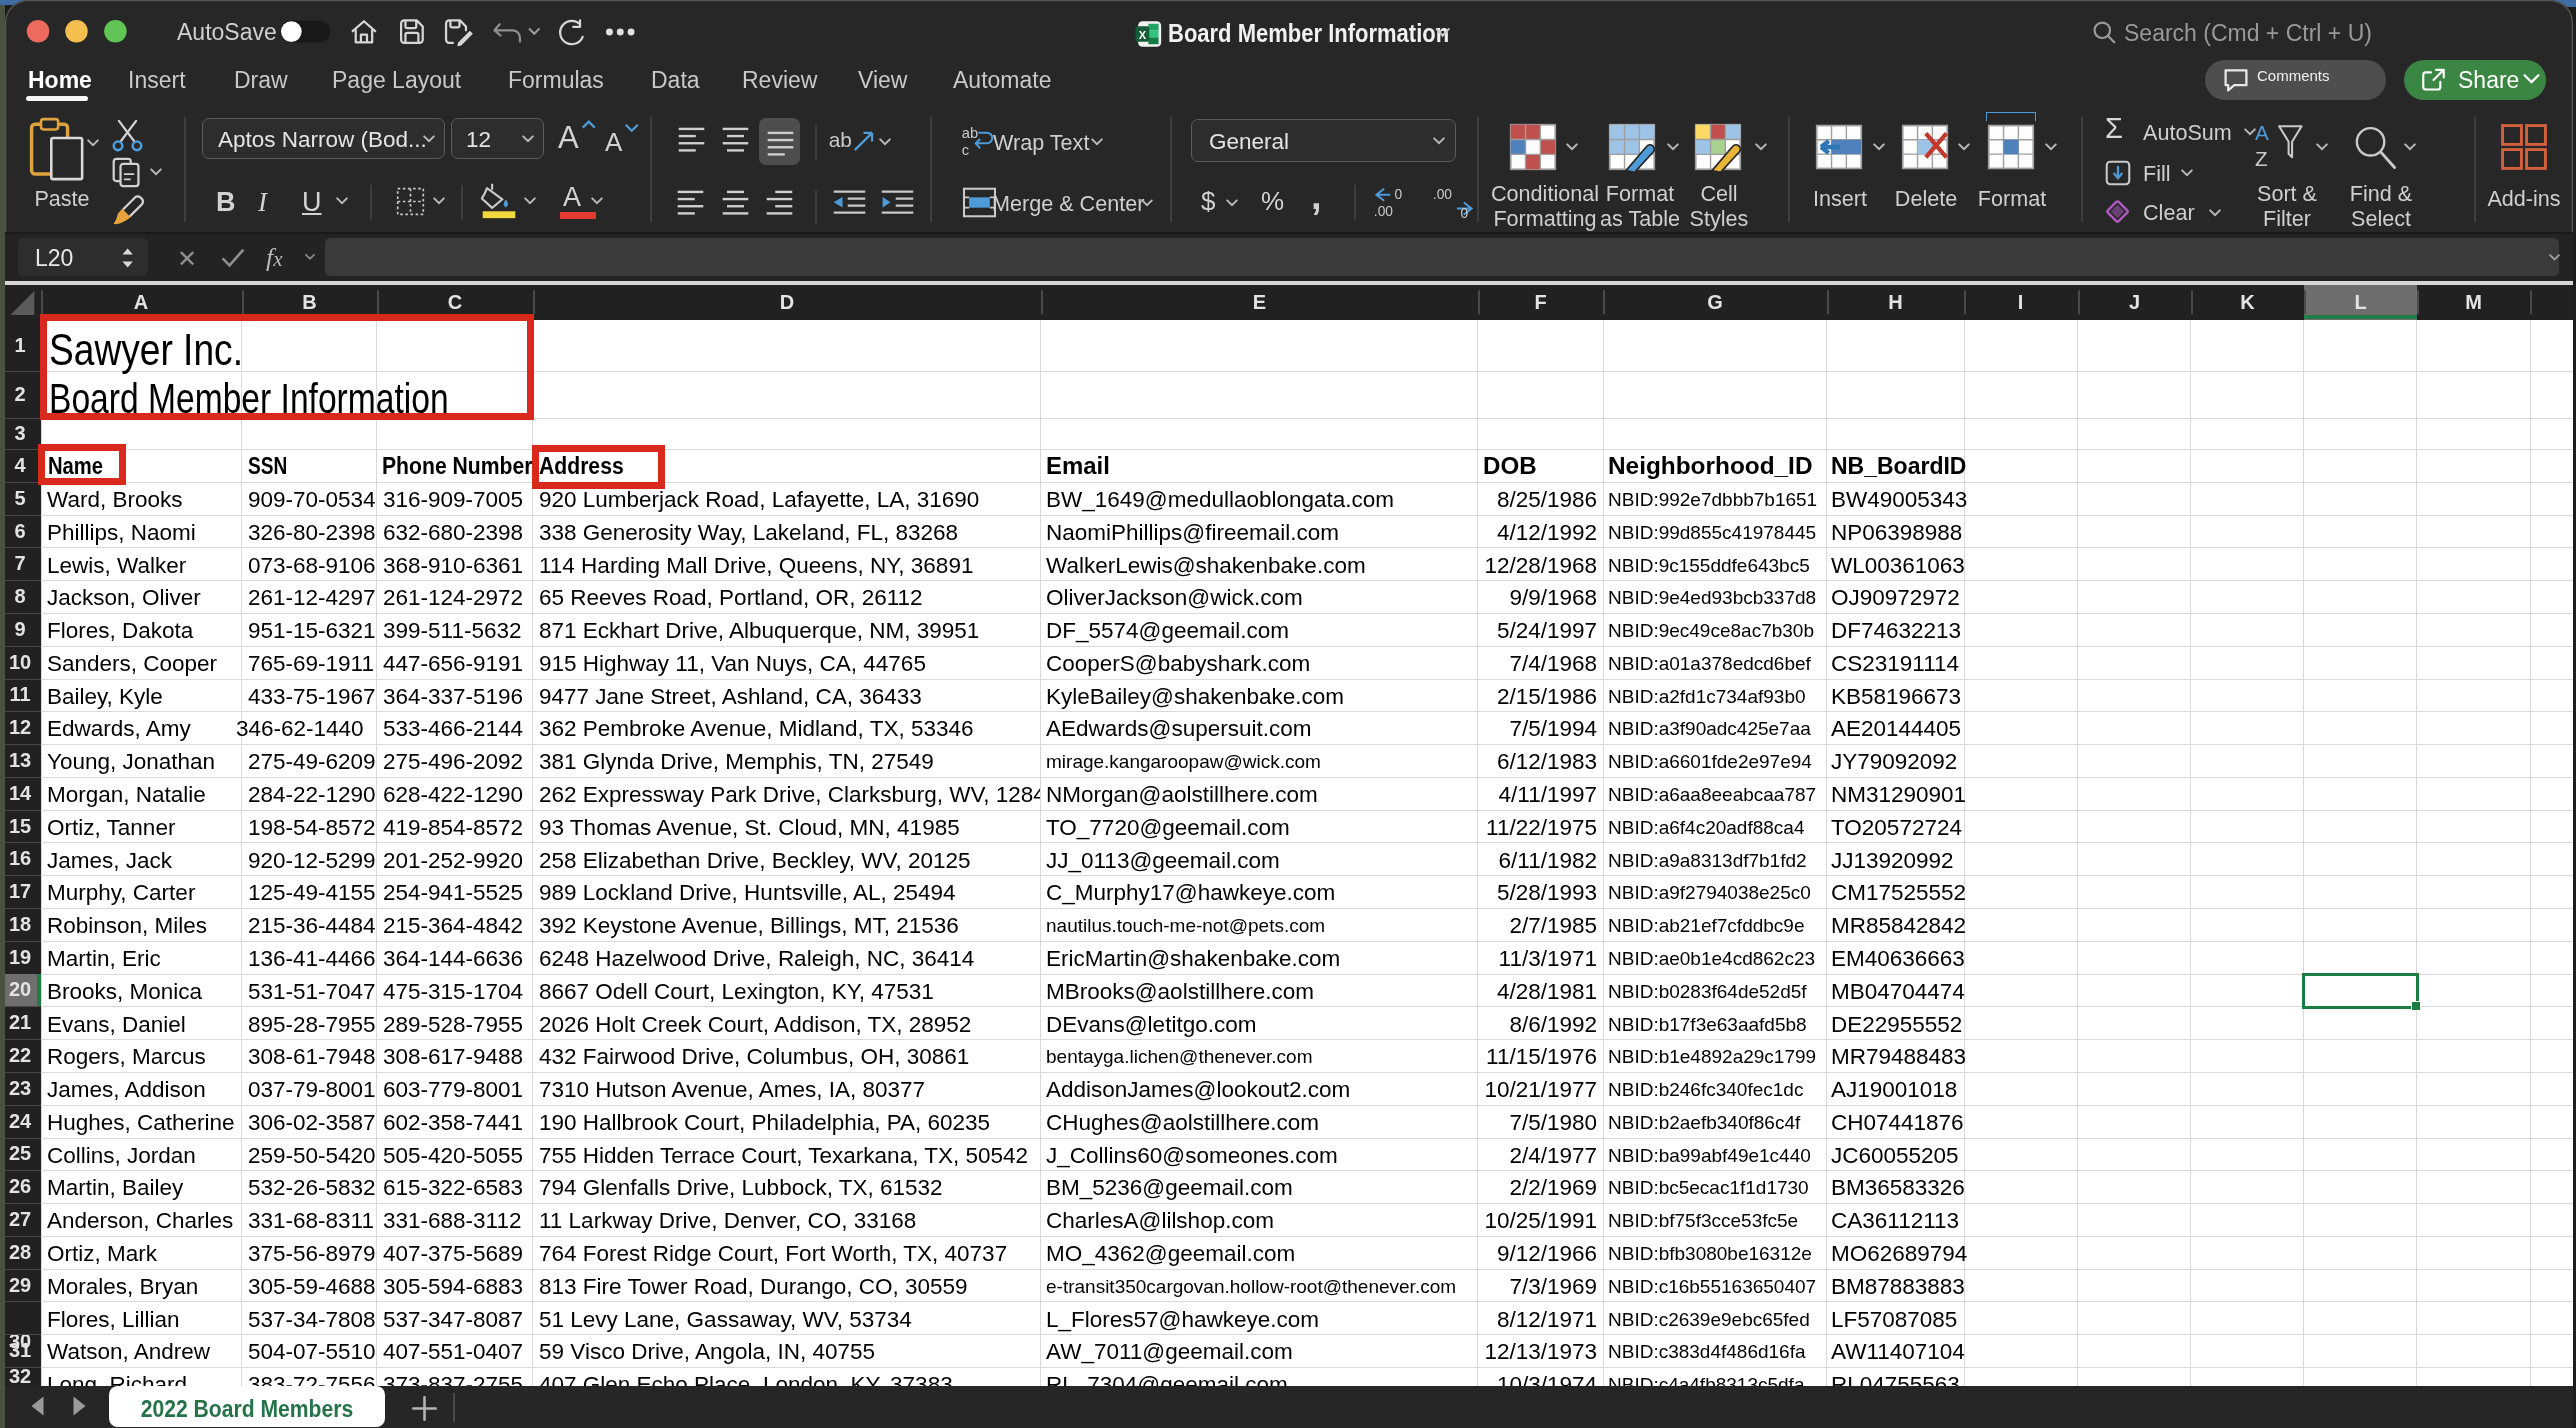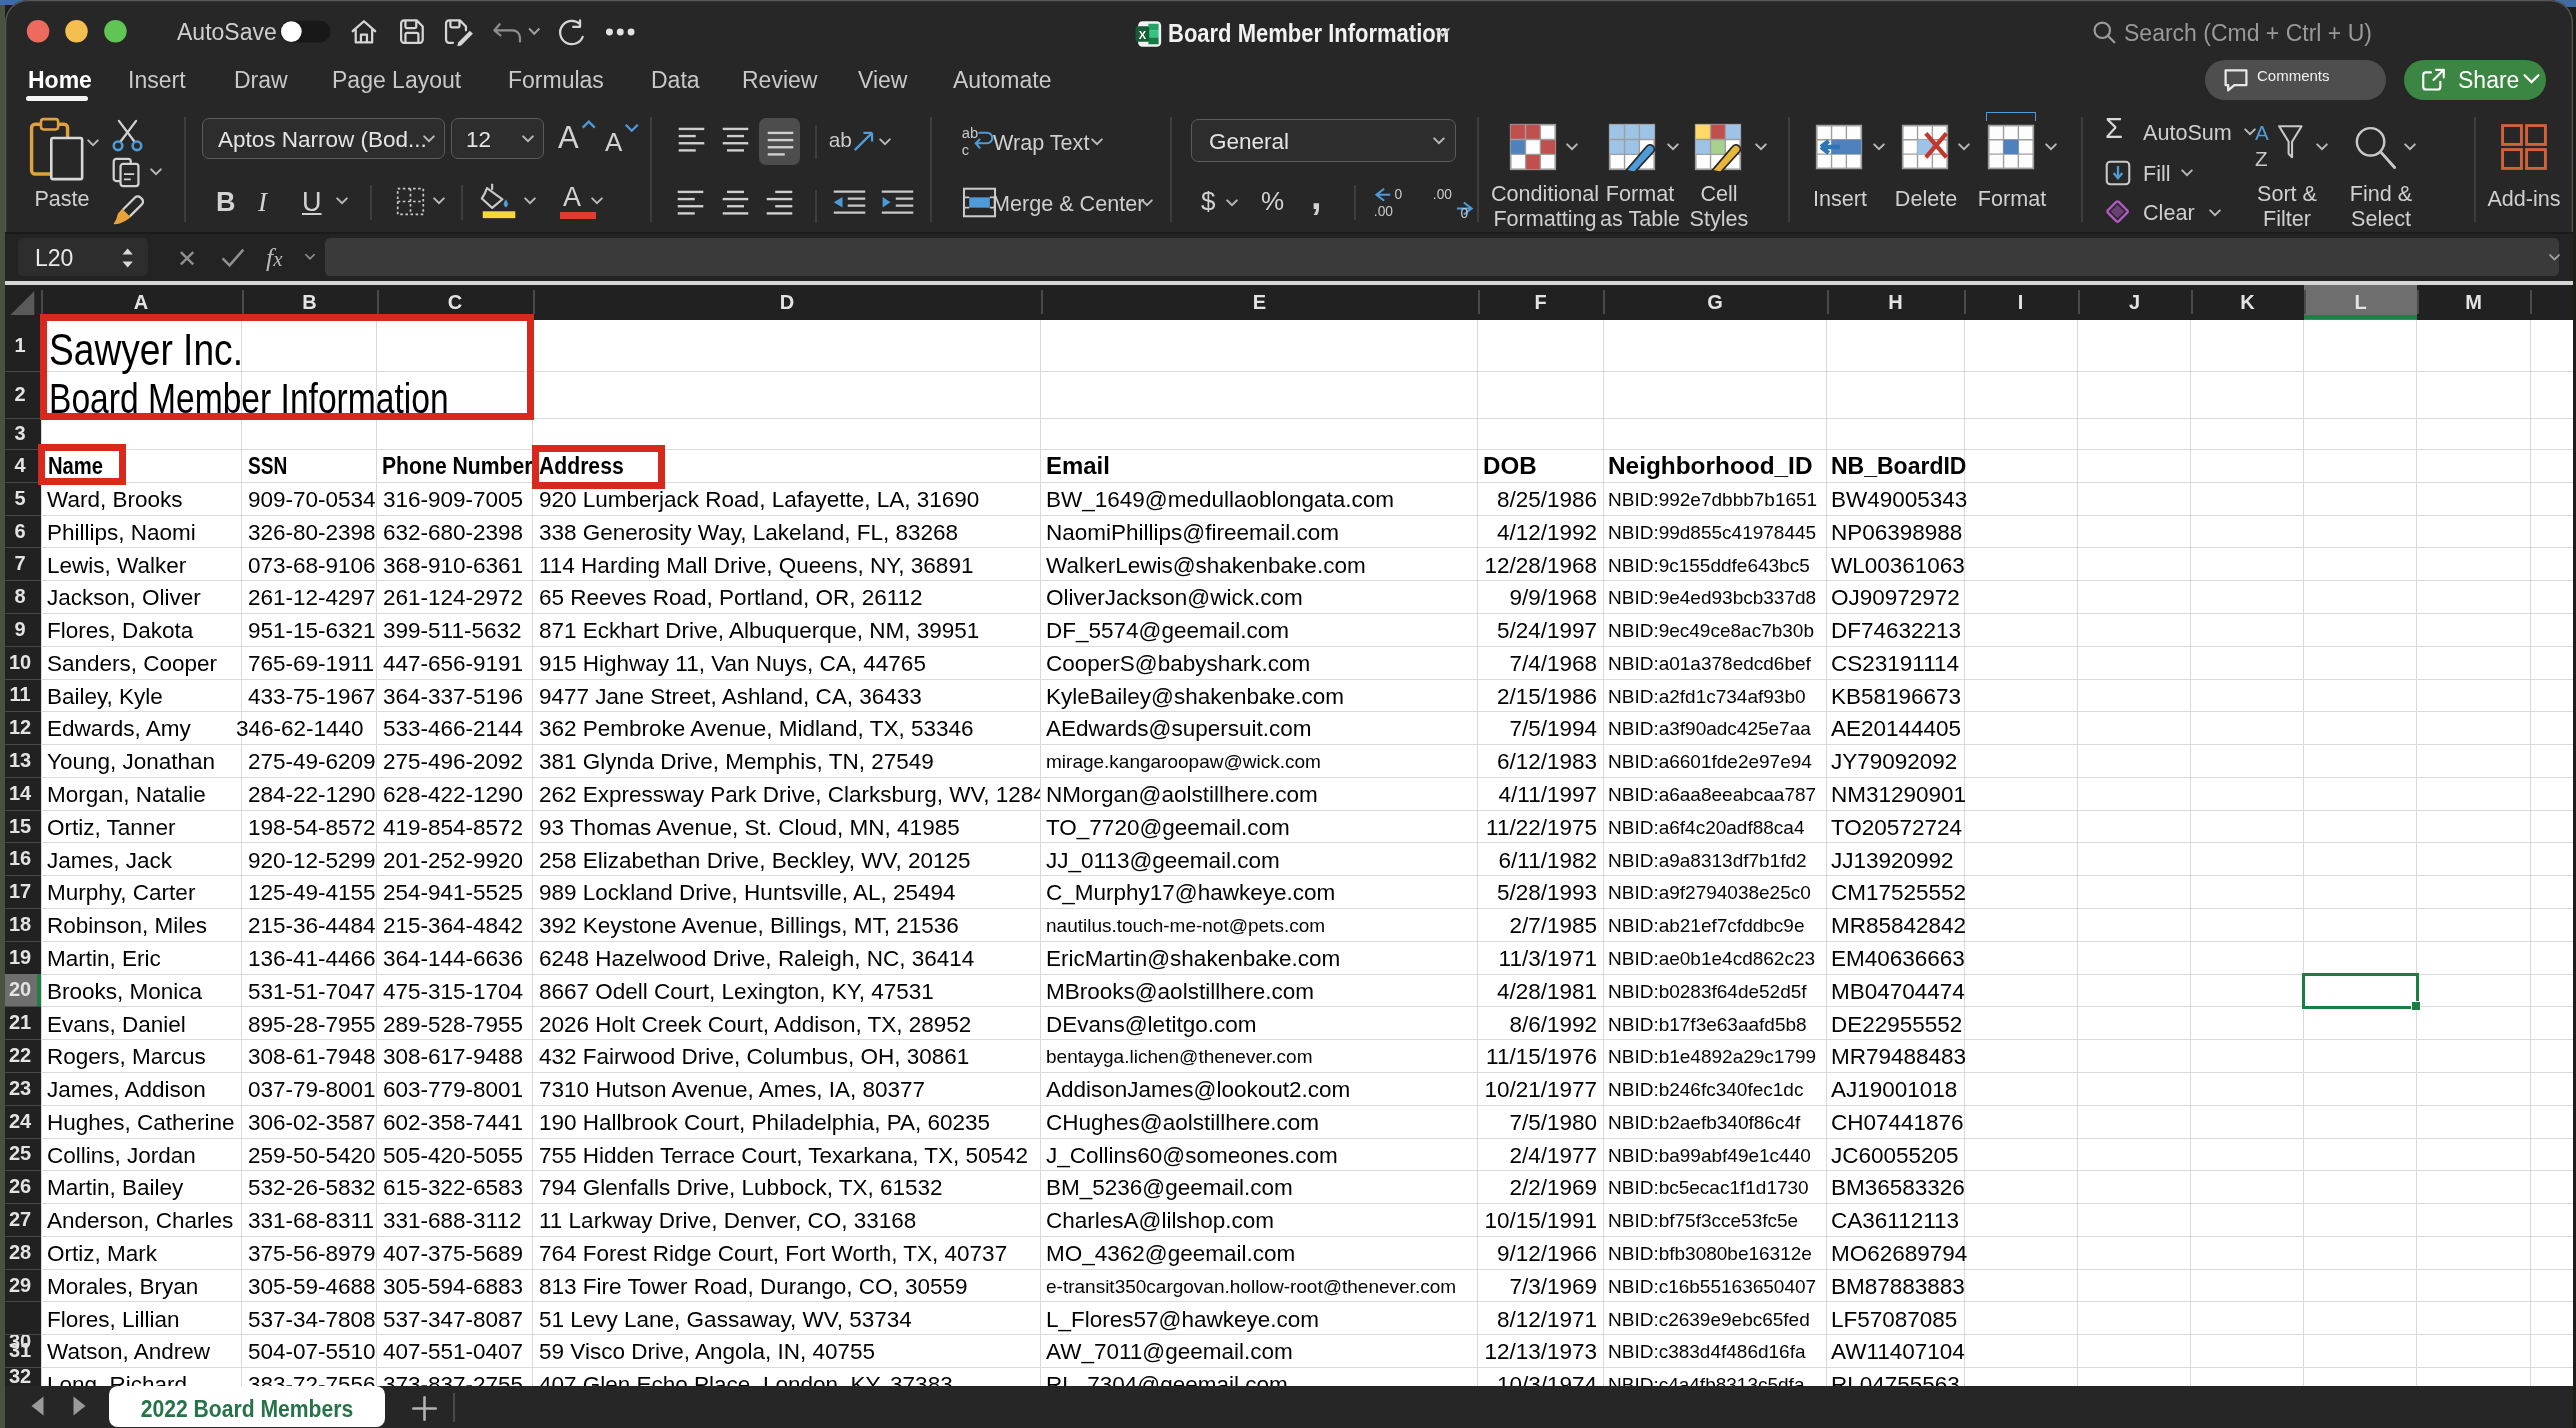--- a/index.html
+++ b/index.html
@@ -783,21 +783,21 @@
 <div class="ct r" style="right:979px;top:1173px">2/2/1969</div>
 <div class="ct sm" style="left:1608px;top:1173px">NBID:bc5ecac1f1d1730</div>
 <div class="ct" style="left:1831px;top:1173px">BM36583326</div>
 <div class="ct" style="left:47px;top:1206px">Anderson, Charles</div>
 <div class="ct" style="left:248px;top:1206px">331-68-8311</div>
 <div class="ct" style="left:383px;top:1206px">331-688-3112</div>
 <div style="position:absolute;left:539px;top:1206px;width:501px;height:33px;overflow:hidden">
     <div class="ct" style="left:0;top:0">11 Larkway Drive, Denver, CO, 33168</div>
   </div>
 <div class="ct" style="left:1046px;top:1206px">CharlesA@lilshop.com</div>
-<div class="ct r" style="right:979px;top:1206px">10/15/1991</div>
+<div class="ct r" style="right:979px;top:1206px">10/25/1991</div>
 <div class="ct sm" style="left:1608px;top:1206px">NBID:bf75f3cce53fc5e</div>
 <div class="ct" style="left:1831px;top:1206px">CA36112113</div>
 <div class="ct" style="left:47px;top:1239px">Ortiz, Mark</div>
 <div class="ct" style="left:248px;top:1239px">375-56-8979</div>
 <div class="ct" style="left:383px;top:1239px">407-375-5689</div>
 <div style="position:absolute;left:539px;top:1239px;width:501px;height:33px;overflow:hidden">
     <div class="ct" style="left:0;top:0">764 Forest Ridge Court, Fort Worth, TX, 40737</div>
   </div>
 <div class="ct" style="left:1046px;top:1239px">MO_4362@geemail.com</div>
 <div class="ct r" style="right:979px;top:1239px">9/12/1966</div>

